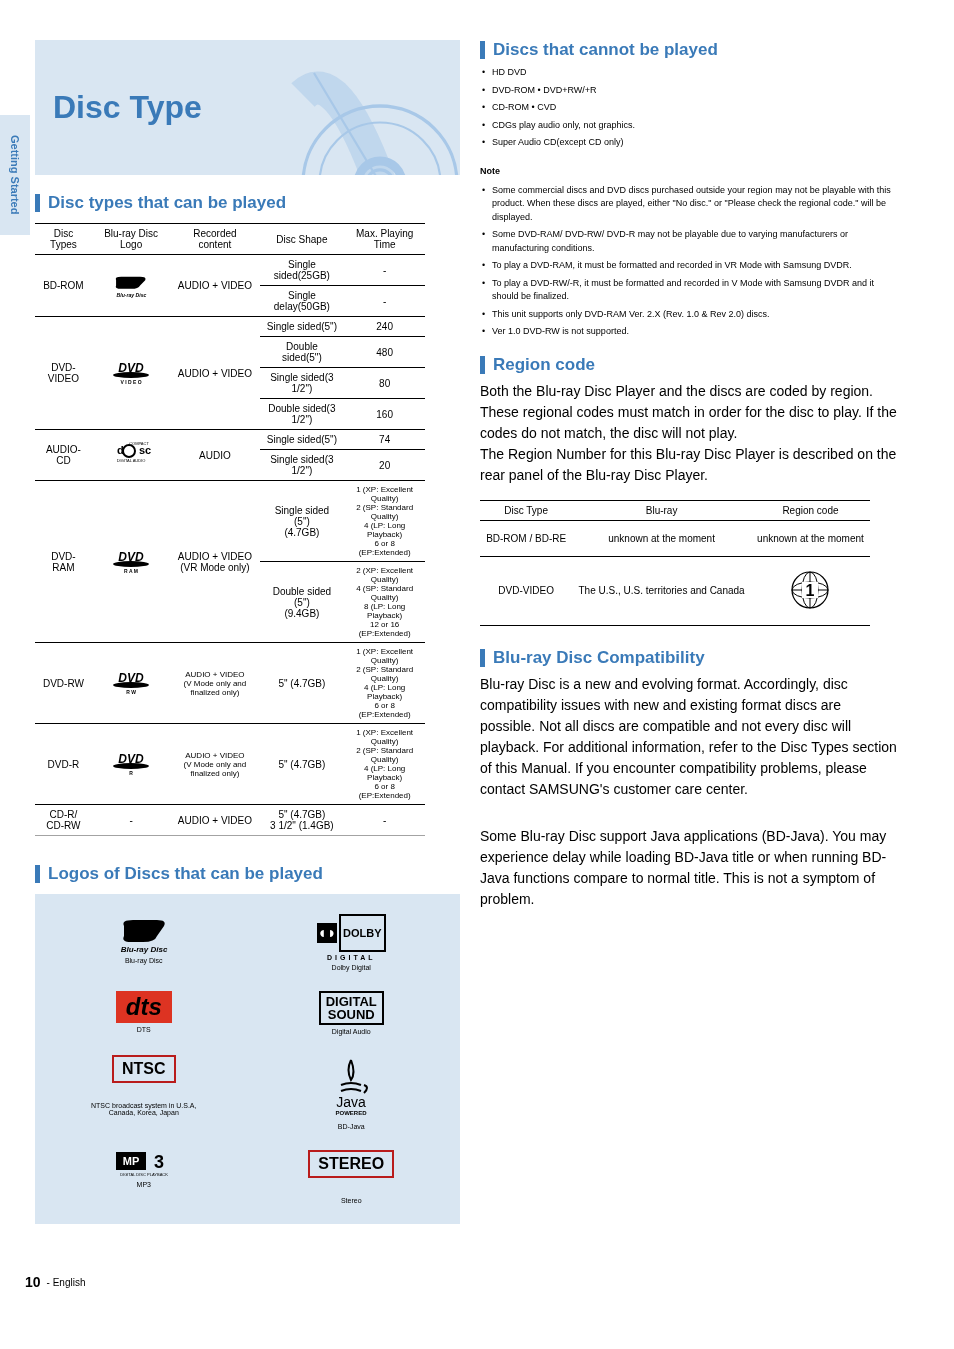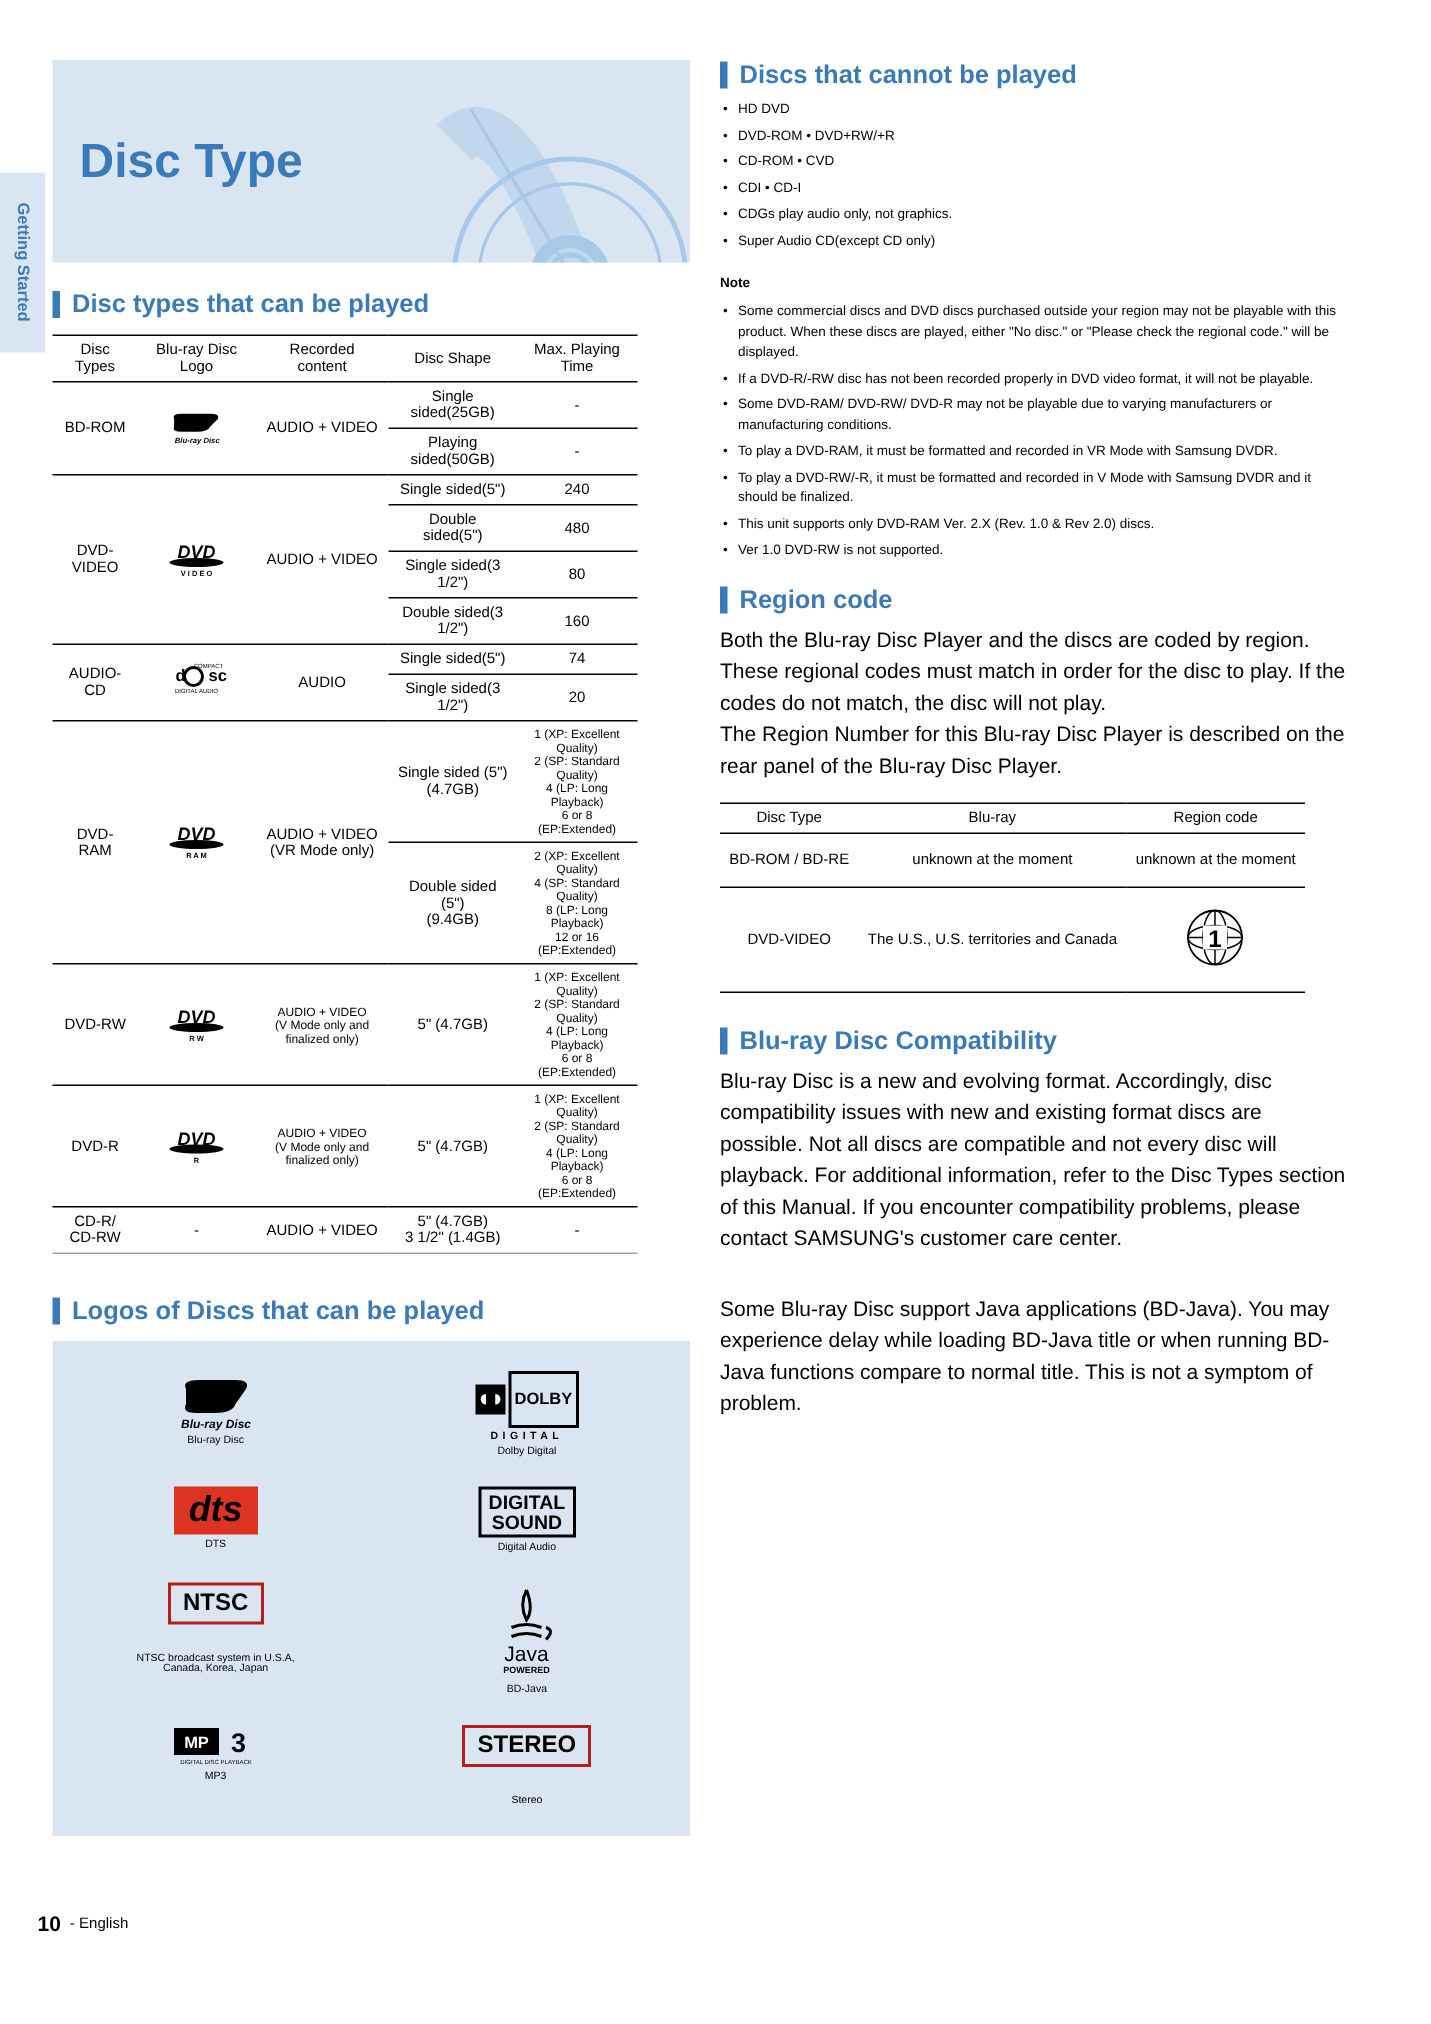--- a/index.html
+++ b/index.html
@@ -74,21 +74,21 @@
           <svg class="bd-logo" viewBox="0 0 60 35">
             <path d="M12 12 Q 10 8 18 8 L 40 8 Q 48 8 46 12 L 40 18 Q 38 22 30 22 L 18 22 Q 10 22 12 18 Z" fill="#000"></path>
             <text x="30" y="31" font-size="6" text-anchor="middle" font-style="italic" font-weight="bold">Blu-ray Disc</text>
           </svg>
         </td>
         <td rowspan="2">AUDIO  +  VIDEO</td>
         <td>Single sided(25GB)</td>
         <td>-</td>
       </tr>
       <tr>
-        <td>Playing sided(50GB)</td>
+        <td>Single delay(50GB)</td>
         <td>-</td>
       </tr>
       <tr>
         <td rowspan="4">DVD-VIDEO</td>
         <td rowspan="4" class="logo-cell">
           <svg width="45" height="28" viewBox="0 0 45 28">
             <text x="22" y="14" font-size="12" font-weight="bold" font-style="italic" text-anchor="middle">DVD</text>
             <ellipse cx="22" cy="17" rx="18" ry="3" fill="#000"></ellipse>
             <text x="22" y="26" font-size="5" text-anchor="middle" font-weight="bold">V I D E O</text>
           </svg>
@@ -259,29 +259,27 @@
       </div>
     </div>
   </div>
 
   <div class="right-col">
     <div class="section-title-right">Discs that cannot be played</div>
     <ul class="bullet-list">
       <li>HD DVD</li>
       <li>DVD-ROM     • DVD+RW/+R</li>
       <li>CD-ROM      • CVD</li>
-      <li>CDI           • CD-I</li>
       <li>CDGs play audio only, not graphics.</li>
       <li>Super Audio CD(except CD only)</li>
     </ul>
     <br>
     <div style="font-size:9px;margin-bottom:8px"><b>Note</b></div>
     <ul class="bullet-list">
       <li>Some commercial discs and DVD discs purchased outside your region may not be playable with this product. When these discs are played, either "No disc." or "Please check the regional code." will be displayed.</li>
-      <li>If a DVD-R/-RW disc has not been recorded properly in DVD video format, it will not be playable.</li>
       <li>Some DVD-RAM/ DVD-RW/ DVD-R may not be playable due to varying manufacturers or manufacturing conditions.</li>
       <li>To play a DVD-RAM, it must be formatted and recorded in VR Mode with Samsung DVDR.</li>
       <li>To play a DVD-RW/-R, it must be formatted and recorded in V Mode with Samsung DVDR and it should be finalized.</li>
       <li>This unit supports only DVD-RAM Ver. 2.X (Rev. 1.0 &amp; Rev 2.0) discs.</li>
       <li>Ver 1.0 DVD-RW is not supported.</li>
     </ul>
     <br>
 
     <div class="section-title-right">Region code</div>
     <p class="small-text" style="white-space:pre-line">Both the Blu-ray Disc Player and the discs are coded by region. These regional codes must match in order for the disc to play. If the codes do not match, the disc will not play.

